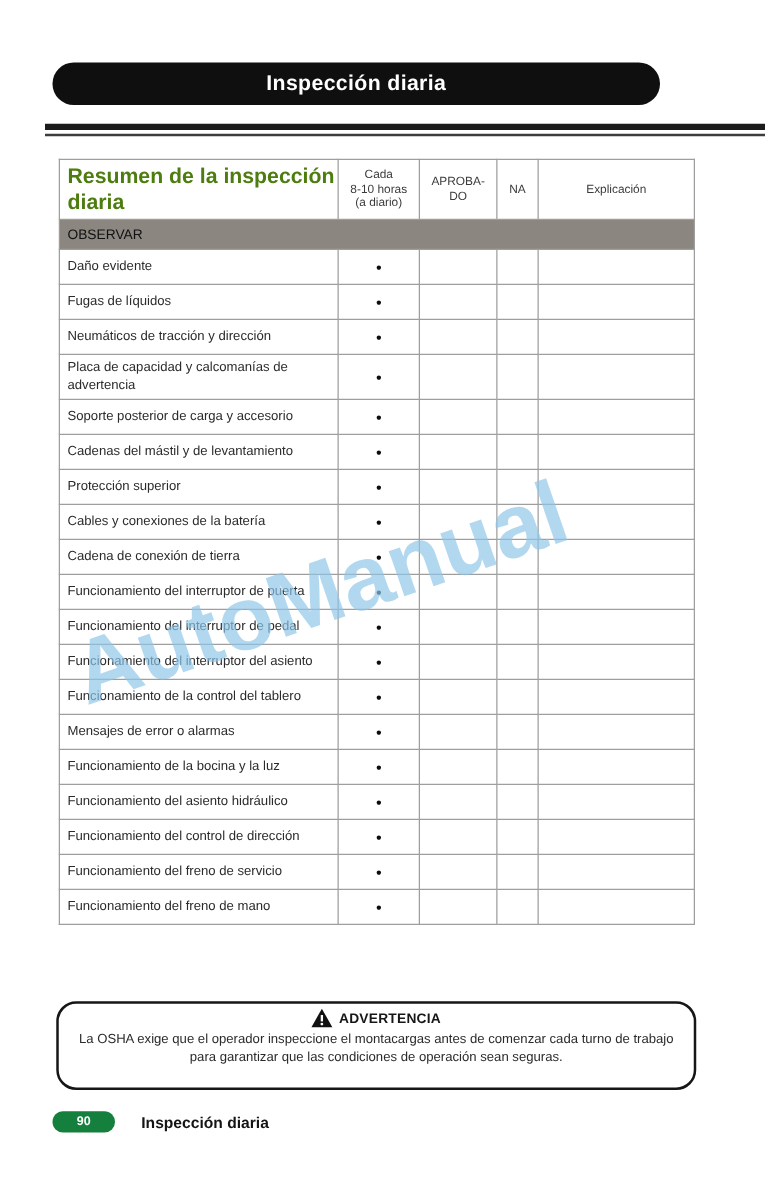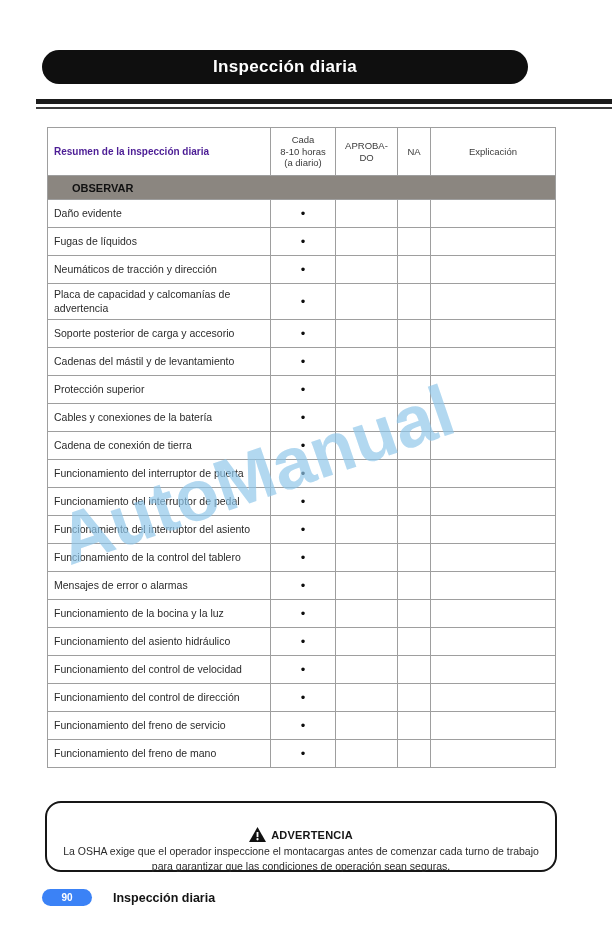--- a/index.html
+++ b/index.html
@@ -25,26 +25,26 @@
   .insp-table{
     position:absolute;left:47px;top:127px;width:508px;
     border-collapse:collapse;table-layout:fixed;
   }
   .insp-table th,.insp-table td{border:1px solid #9e9e9e;box-sizing:border-box;}
   .insp-table thead th{
     height:48px;font-size:9.5px;font-weight:normal;color:#3b3b3b;
     text-align:center;vertical-align:middle;white-space:pre-line;line-height:1.25;padding:0 2px;
   }
   .insp-table thead th.c-item{
-    font-size:10px;font-weight:bold;color:#4c1d95;text-align:left;
+    font-size:17px;font-weight:bold;color:#4d7c0f;text-align:left;
     padding-left:6px;line-height:1.2;white-space:normal;
   }
   .section-row td{
-    background:#8b8680;color:#111111;font-weight:bold;font-size:11px;
-    height:24px;padding-left:24px;text-align:left;
+    background:#8b8680;color:#111111;font-weight:normal;font-size:11px;
+    height:24px;padding-left:6px;text-align:left;
   }
   .item-row td{height:28px;}
   .cell-label{
     font-size:10.5px;color:#2b2b2b;text-align:left;
     padding:4px 4px 4px 6px;line-height:1.3;vertical-align:middle;margin-top:48px;
   }
   .cell-interval{text-align:center;vertical-align:middle;font-size:13px;color:#0d0d0d;}
 
   
   .watermark{
@@ -53,32 +53,32 @@
     color:#8ec6ea;opacity:.68;white-space:nowrap;
     transform:rotate(-19deg);transform-origin:0 0;
     pointer-events:none;user-select:none;
   }
 
   
   .warning-box{
     position:absolute;left:45px;top:801px;width:512px;height:71px;
     box-sizing:border-box;border:2.5px solid #161616;border-radius:16px;background:#ffffff;
   }
-  .warning-head{display:flex;align-items:center;justify-content:center;gap:5px;margin-top:24px;}
+  .warning-head{display:flex;align-items:center;justify-content:center;gap:5px;margin-top:4px;}
   .warning-title{font-weight:bold;font-size:11px;color:#161616;letter-spacing:.2px;}
   .warning-text{
     font-size:10.5px;color:#2b2b2b;text-align:center;line-height:1.4;
     margin-top:2px;padding:0 8px;
   }
   .tri-icon{display:inline-flex;}
 
   
   .footer{position:absolute;left:42px;top:889px;display:flex;align-items:center;}
   .page-pill{
-    width:50px;height:17px;background:#3b82f6;border-radius:9px;
+    width:50px;height:17px;background:#15803d;border-radius:9px;
     color:#ffffff;font-size:10px;font-weight:bold;
     display:flex;align-items:center;justify-content:center;
   }
   .footer-label{margin-left:21px;font-weight:bold;font-size:12.5px;color:#141414;}
 </style>
 </head>
 <body>
 
 <div class="page">
 
@@ -221,27 +221,20 @@
           <td class="cell-explanation"></td>
         </tr>
         <tr class="item-row">
           <td class="cell-label">Funcionamiento del asiento hidráulico</td>
           <td class="cell-interval">•</td>
           <td class="cell-approved"></td>
           <td class="cell-na"></td>
           <td class="cell-explanation"></td>
         </tr>
         <tr class="item-row">
-          <td class="cell-label">Funcionamiento del control de velocidad</td>
-          <td class="cell-interval">•</td>
-          <td class="cell-approved"></td>
-          <td class="cell-na"></td>
-          <td class="cell-explanation"></td>
-        </tr>
-        <tr class="item-row">
           <td class="cell-label">Funcionamiento del control de dirección</td>
           <td class="cell-interval">•</td>
           <td class="cell-approved"></td>
           <td class="cell-na"></td>
           <td class="cell-explanation"></td>
         </tr>
         <tr class="item-row">
           <td class="cell-label">Funcionamiento del freno de servicio</td>
           <td class="cell-interval">•</td>
           <td class="cell-approved"></td>

